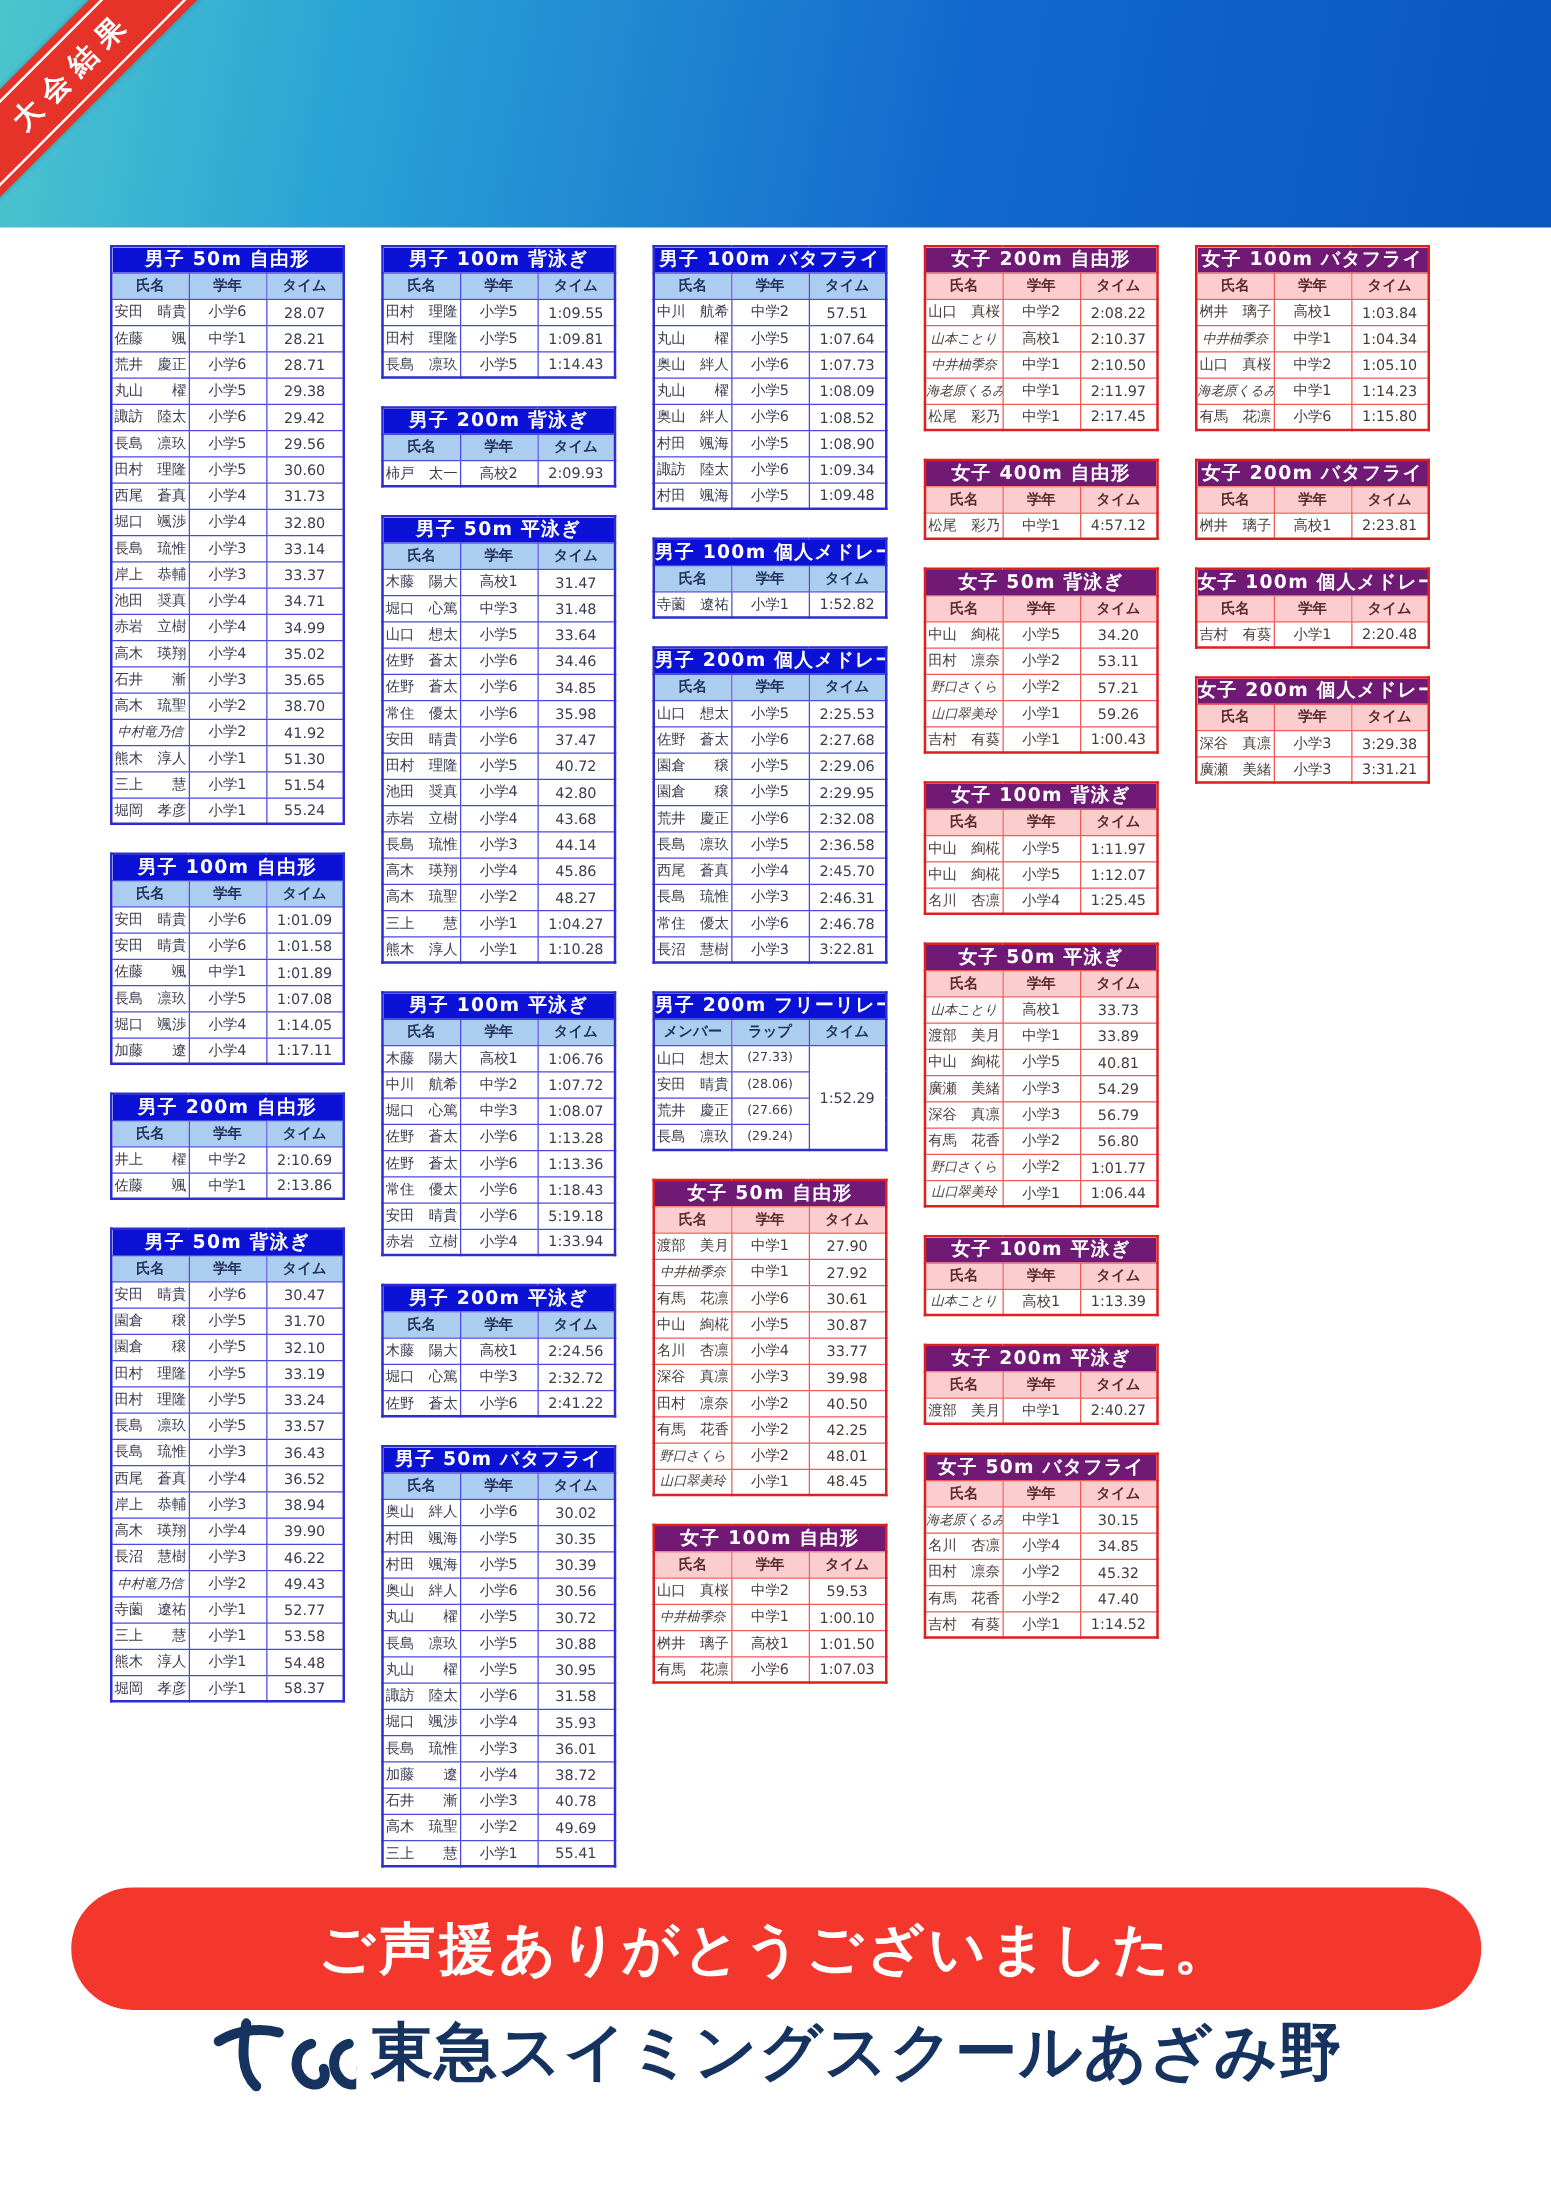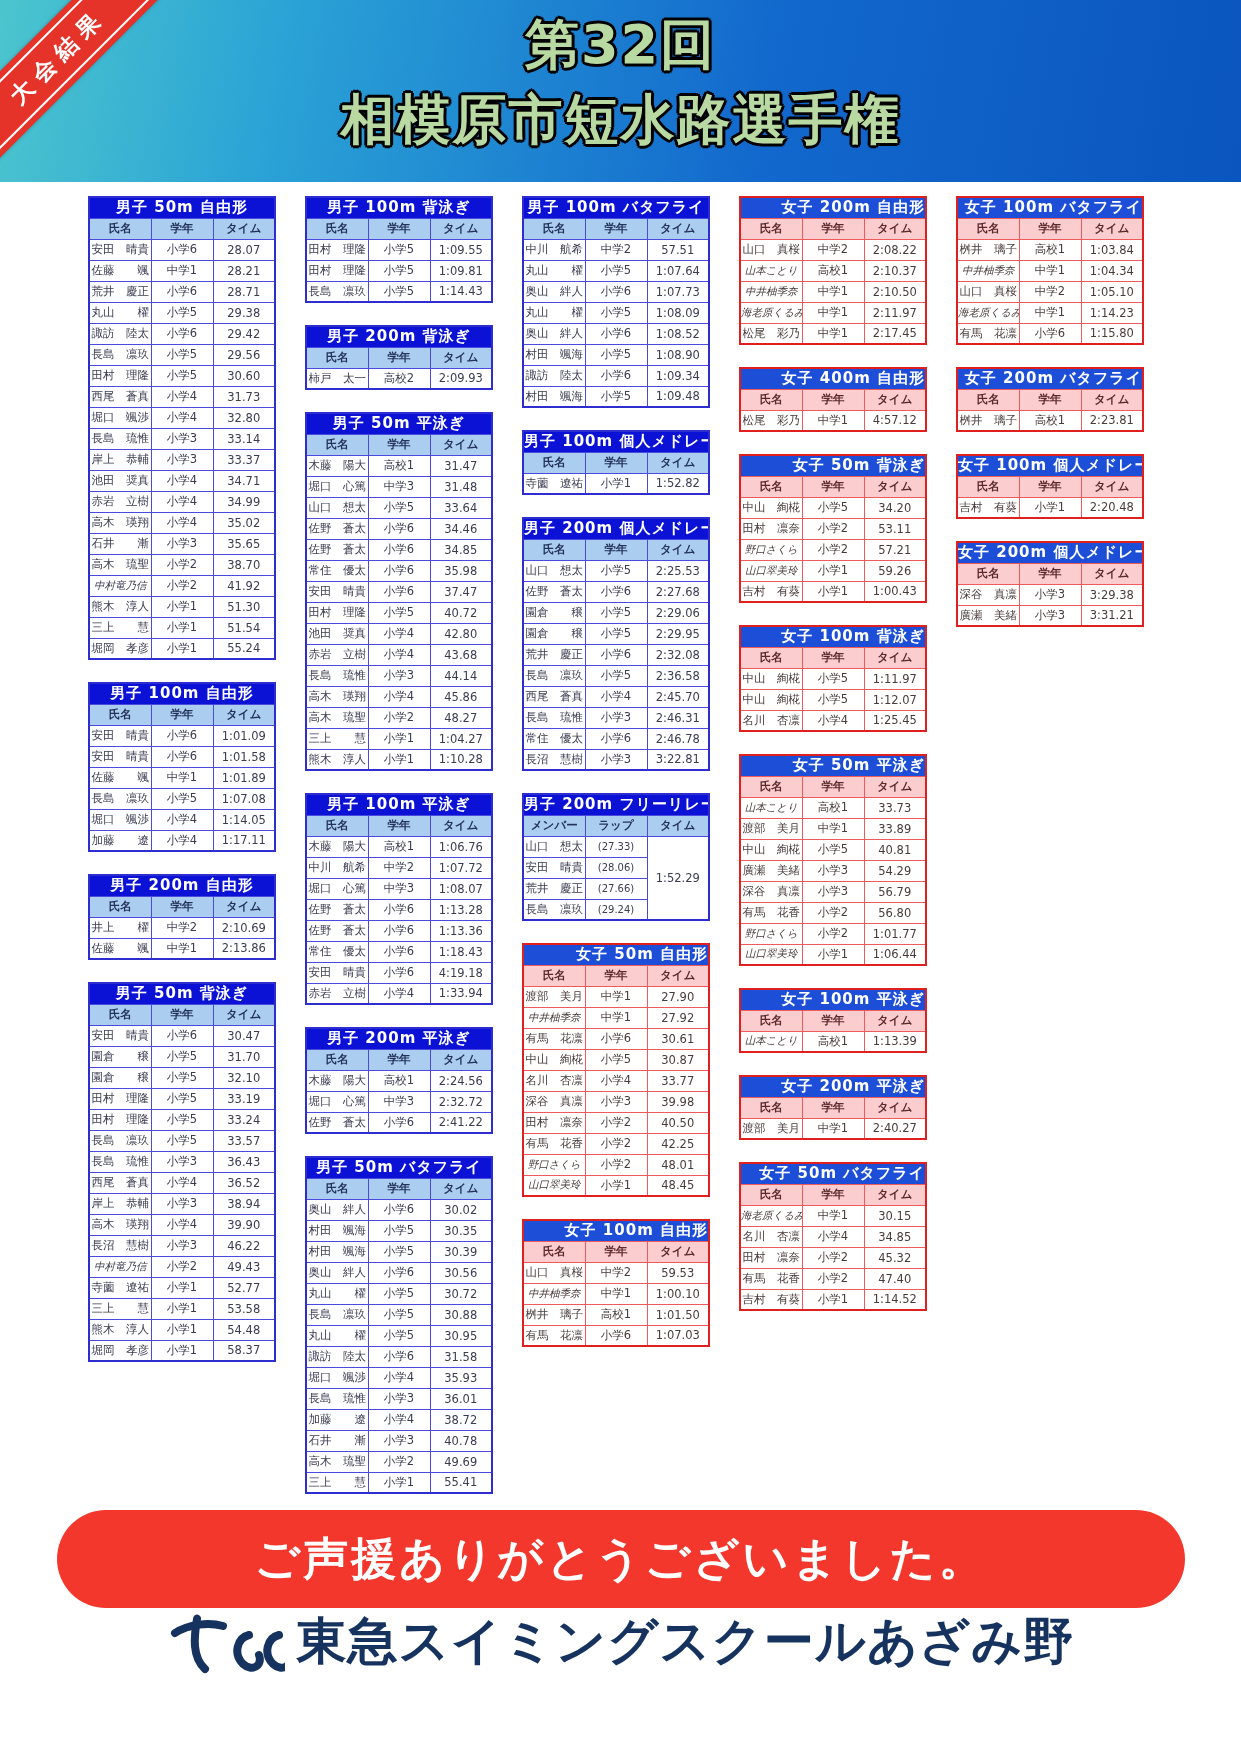--- a/index.html
+++ b/index.html
@@ -21,21 +21,21 @@
   .tables { display:flex; gap:29px; padding:14px 0 0 88px; align-items:flex-start; }
   .tcol { display:flex; flex-direction:column; gap:22px; }
   table.res { width:188px; border-collapse:collapse; table-layout:fixed; background:#fff; }
   table.res.men   { border:2px solid #2d2dd0; }
   table.res.women { border:2px solid #e01f1f; }
   .res th, .res td { height:21px; text-align:center; vertical-align:middle;
                      font-size:11.5px; overflow:hidden; white-space:nowrap; }
   .men  th, .men  td { border:1px solid #4a4ade; color:#3b3b52; }
   .women th, .women td { border:1px solid #ef5a5a; color:#4a3b3b; }
   .res .ttl { background:#0b12d6; color:#ffffff; font-weight:bold; font-size:15px; letter-spacing:1px; }
-  .res.women .ttl { background:#1d4ed8;text-align:right; }
+  .res.women .ttl { background:#701a75; }
   .res .hdr { background:#abcdf0; font-weight:bold; color:#24335c; }
   .res.women .hdr { background:#fbcdce; color:#5c2a2e; }
   .res td.c0 { width:88px; }
   .res td.c1 { width:43px; }
   .res td.c2 { width:57px; }
   .res td.small { font-size:10.5px;font-style:italic; }
   .res td.lap { font-size:10px; }
   .res td.tot { font-size:11.5px; }
 
   
@@ -45,24 +45,20 @@
   .logo-row { display:flex; align-items:flex-end; justify-content:center; gap:12px; }
   .logo-text { color:#16335f; font-size:50px; font-weight:900; letter-spacing:1px; }
 </style>
 </head>
 <body>
 
 <div class="header">
   <div class="ribbon">
     <div class="ribbon-inner">大会結果</div>
   </div>
-  <div class="title-box">
-    <span class="title-line">第32回</span>
-    <span class="title-line">相模原市短水路選手権</span>
-  </div>
 </div>
 
 <div class="tables">
     <div class="tcol">
       <table class="res men">
         <tbody>
           <tr>
             <th colspan="3" class="ttl">男子 50m 自由形</th>
           </tr>
           <tr>
@@ -497,21 +493,21 @@
             <td class="c2">1:13.36</td>
           </tr>
           <tr>
             <td class="c0">常住　優太</td>
             <td class="c1">小学6</td>
             <td class="c2">1:18.43</td>
           </tr>
           <tr>
             <td class="c0">安田　晴貴</td>
             <td class="c1">小学6</td>
-            <td class="c2">4:19.18</td>
+            <td class="c2">5:19.18</td>
           </tr>
           <tr>
             <td class="c0">赤岩　立樹</td>
             <td class="c1">小学4</td>
             <td class="c2">1:33.94</td>
           </tr>
         </tbody>
       </table>
       <table class="res men">
         <tbody>

